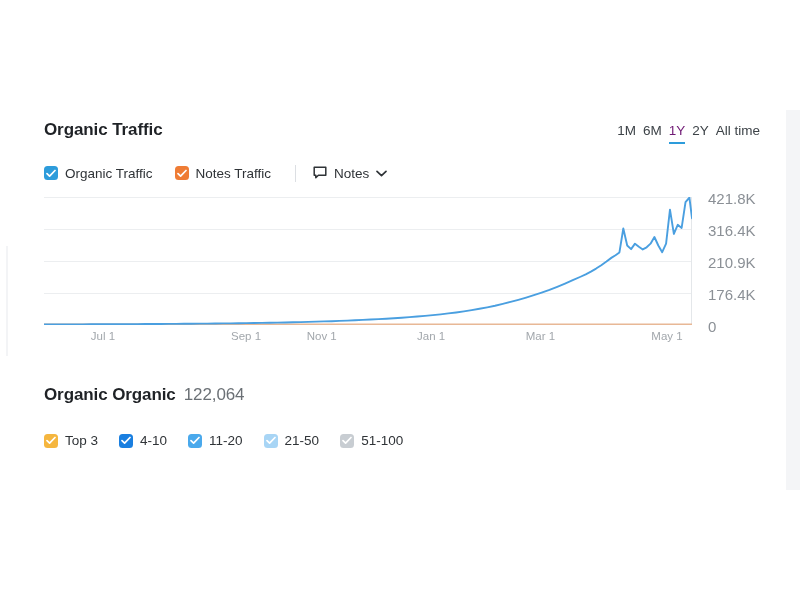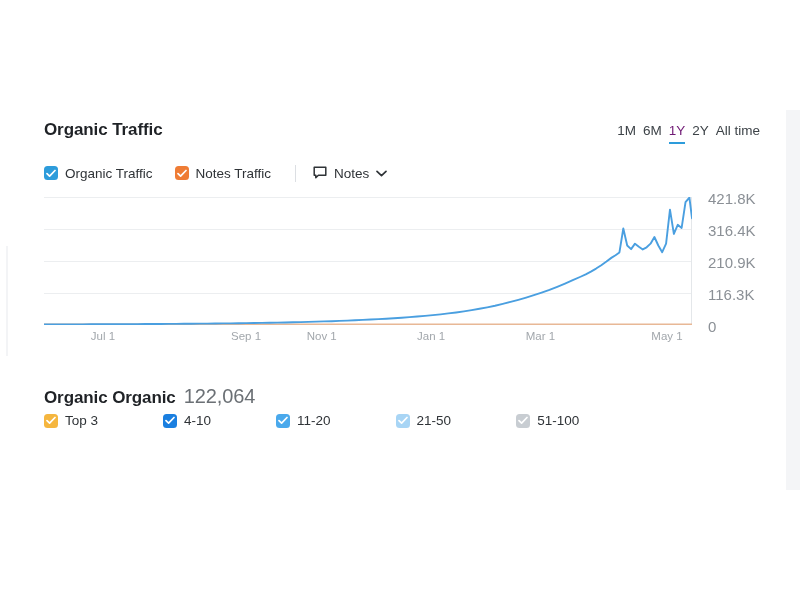--- a/index.html
+++ b/index.html
@@ -196,33 +196,32 @@
     gap: 8px;
     white-space: nowrap;
   }
   .kw-title {
     font-size: 17px;
     font-weight: bold;
     color: #1f2226;
     letter-spacing: -0.1px;
   }
   .kw-value {
-    font-size: 20px;
+    font-size: 17px;
     font-weight: normal;
     color: #6b7075;
     letter-spacing: -0.1px;
     text-align: right;
   }
 
   .kw-legend {
     display: flex;
     align-items: flex-start;
-    margin-top: 5px;
-    white-space: nowrap;
-    gap: 44px;
+    margin-top: 28px;
+    white-space: nowrap;
   }
   .kw-item {
     display: flex;
     align-items: center;
     gap: 7px;
     cursor: pointer;
   }
   .kw-item + .kw-item { margin-left: 21px; }
   .kw-label {
     font-size: 13.5px;
@@ -297,21 +296,21 @@
             <line x1="0" y1="128.5" x2="648" y2="128.5" stroke="#eceef0" stroke-width="1"></line>
             <line x1="647.5" y1="0" x2="647.5" y2="128" stroke="#e4e7ea" stroke-width="1"></line>
             <path d="M0.00 127.20 L162.00 127.20 L324.00 127.20 L486.00 127.20 L648.00 127.20" fill="none" stroke="#e8b896" stroke-width="1.6"></path>
             <path d="M0.00 127.45 L7.78 127.42 L15.55 127.39 L23.33 127.36 L31.10 127.39 L38.88 127.33 L46.66 127.30 L54.43 127.27 L62.21 127.24 L69.98 127.21 L77.76 127.18 L85.54 127.12 L93.31 127.09 L101.09 127.03 L108.86 127.00 L116.64 126.94 L124.42 126.91 L132.19 126.85 L139.97 126.79 L147.74 126.73 L155.52 126.66 L163.30 126.60 L171.07 126.51 L178.85 126.42 L186.62 126.33 L194.40 126.24 L202.18 126.12 L209.95 126.00 L217.73 125.88 L225.50 125.75 L233.28 125.60 L241.06 125.45 L248.83 125.27 L256.61 125.09 L264.38 124.87 L272.16 124.66 L279.94 124.42 L287.71 124.18 L295.49 123.90 L303.26 123.60 L311.04 123.27 L318.82 122.90 L326.59 122.54 L334.37 122.14 L342.14 121.72 L349.92 121.23 L357.70 120.72 L365.47 120.17 L373.25 119.56 L381.02 118.90 L388.80 118.14 L396.58 117.32 L404.35 116.41 L412.13 115.44 L419.90 114.34 L427.68 113.13 L435.46 111.80 L443.23 110.34 L451.01 108.73 L458.78 106.91 L466.56 104.94 L474.34 102.81 L482.11 100.54 L489.89 98.11 L497.66 95.53 L505.44 92.80 L513.22 89.76 L520.99 86.58 L528.77 83.24 L536.54 79.75 L541.73 77.32 L546.91 74.59 L552.10 71.56 L557.28 68.22 L562.46 64.58 L567.65 60.63 L571.54 58.20 L575.42 55.47 L579.31 31.50 L583.20 48.49 L587.09 52.13 L590.98 46.67 L594.86 49.71 L598.75 52.44 L602.64 50.31 L606.53 46.67 L610.42 40.00 L614.30 48.49 L618.19 55.17 L622.08 46.67 L625.97 12.68 L629.86 36.96 L633.74 27.86 L637.63 30.89 L641.52 5.10 L645.41 0.55 L648.00 21.18" fill="none" stroke="#4a9fe0" stroke-width="1.9" stroke-linejoin="round" stroke-linecap="round"></path>
           </svg>
       </div>
       <div class="ylabels" id="ylabels">
           <div class="ylabel" style="top: -7px;">421.8K</div>
           <div class="ylabel" style="top: 24.9848px;">316.4K</div>
           <div class="ylabel" style="top: 57px;">210.9K</div>
-          <div class="ylabel" style="top: 88.9848px;">116.3K</div>
+          <div class="ylabel" style="top: 88.9848px;">176.4K</div>
           <div class="ylabel" style="top: 121px;">0</div>
         </div>
       <div class="xlabels" id="xlabels">
           <div class="xlabel" style="left: 58.9032px;">Jul 1</div>
           <div class="xlabel" style="left: 178px; margin-left: 24px;">Sep 1</div>
           <div class="xlabel" style="left: 277.733px;">Nov 1</div>
           <div class="xlabel" style="left: 387.115px;">Jan 1</div>
           <div class="xlabel" style="left: 496.498px;">Mar 1</div>
           <div class="xlabel" style="left: 623px;">May 1</div>
         </div>

